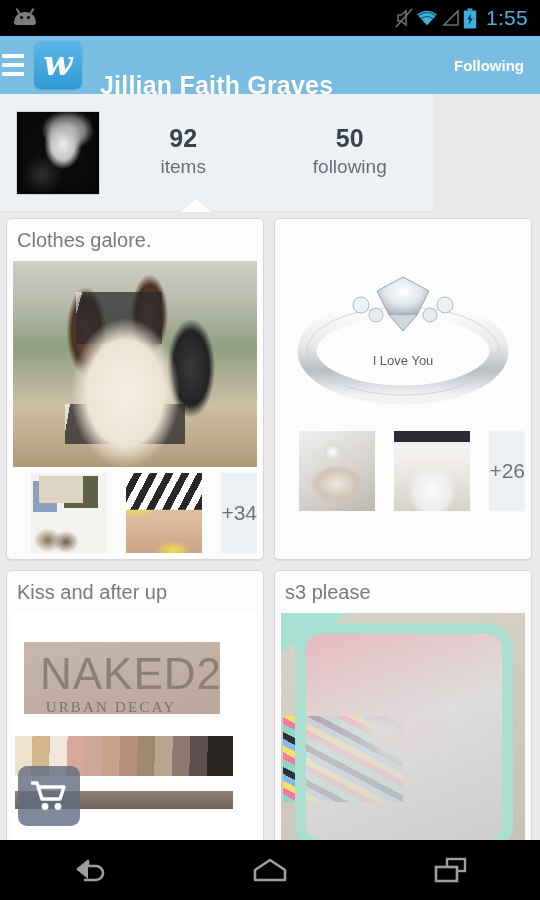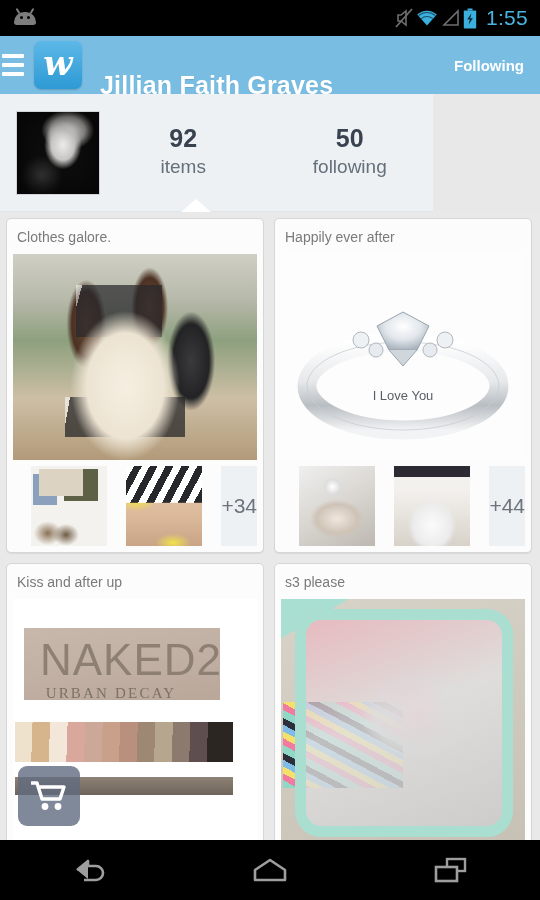--- a/index.html
+++ b/index.html
@@ -114,21 +114,21 @@
     display: flex; flex-wrap: wrap; gap: 10px; overflow: hidden;
     align-content: flex-start;
   }
   .card {
     width: 258px; background: #fcfcfc;
     border: 1px solid #d6d6d6; border-radius: 5px;
     box-shadow: 0 1px 1px rgba(0,0,0,0.07);
     overflow: hidden; position: relative;
   }
   .card-title {
-    font-size: 14px; color: #7a7a7a; padding: 10px 10px 9px 10px;
+    font-size: 20px; color: #7a7a7a; padding: 10px 10px 9px 10px;
     white-space: nowrap; overflow: hidden; text-overflow: ellipsis;
   }
   .hero { width: 244px; height: 206px; margin: 0 6px; overflow: hidden; position: relative; }
   .hero.tall { height: 252px; }
   .thumbs { display: flex; margin: 6px 6px 6px 24px; gap: 19px; }
   .thumb { width: 80px; height: 80px; overflow: hidden; position: relative; background: #eceff2; }
   .more {
     flex: 1; background: #eef1f4; display: flex; align-items: center;
     justify-content: center; font-size: 21px; color: #6c737b;
   }
@@ -318,21 +318,20 @@
             <span class="img-clothes-t1"></span>
           </div>
         <div class="thumb">
             <span class="img-clothes-t2"></span>
           </div>
         <div class="more">+34</div>
       </div>
     </div>
 
     <div class="card">
-      <div class="card-title">Happily ever after</div>
       <div class="hero">
         <span class="img-ring-hero"></span>
         <svg class="ring-svg" width="244" height="206" viewBox="0 0 244 206">
           <defs>
             <linearGradient id="band" x1="0" y1="0" x2="0" y2="1">
               <stop offset="0%" stop-color="#ffffff"></stop>
               <stop offset="45%" stop-color="#e6e8ea"></stop>
               <stop offset="72%" stop-color="#b9bec3"></stop>
               <stop offset="100%" stop-color="#f2f3f4"></stop>
             </linearGradient>
@@ -353,21 +352,21 @@
           <text x="122" y="146" text-anchor="middle" font-family="Liberation Sans, sans-serif" font-size="13" fill="#5a5f64">I Love You</text>
         </svg>
       </div>
       <div class="thumbs">
         <div class="thumb">
             <span class="img-ring-t1"></span>
           </div>
         <div class="thumb">
             <span class="img-ring-t2"></span>
           </div>
-        <div class="more">+44</div>
+        <div class="more">+26</div>
       </div>
     </div>
 
     <div class="card">
       <div class="card-title">Kiss and after up</div>
       <div class="hero tall">
         <span class="img-makeup-hero"></span>
         <svg width="244" height="252" viewBox="0 0 244 252" style="position:absolute;left:0;top:0">
           <text x="118" y="76" text-anchor="middle" font-family="Liberation Sans, sans-serif" font-size="44" letter-spacing="1" fill="#8d8073">NAKED2</text>
           <text x="98" y="99" text-anchor="middle" font-family="Liberation Serif, serif" font-size="15" letter-spacing="2.2" fill="#7d7165">URBAN DECAY</text>

